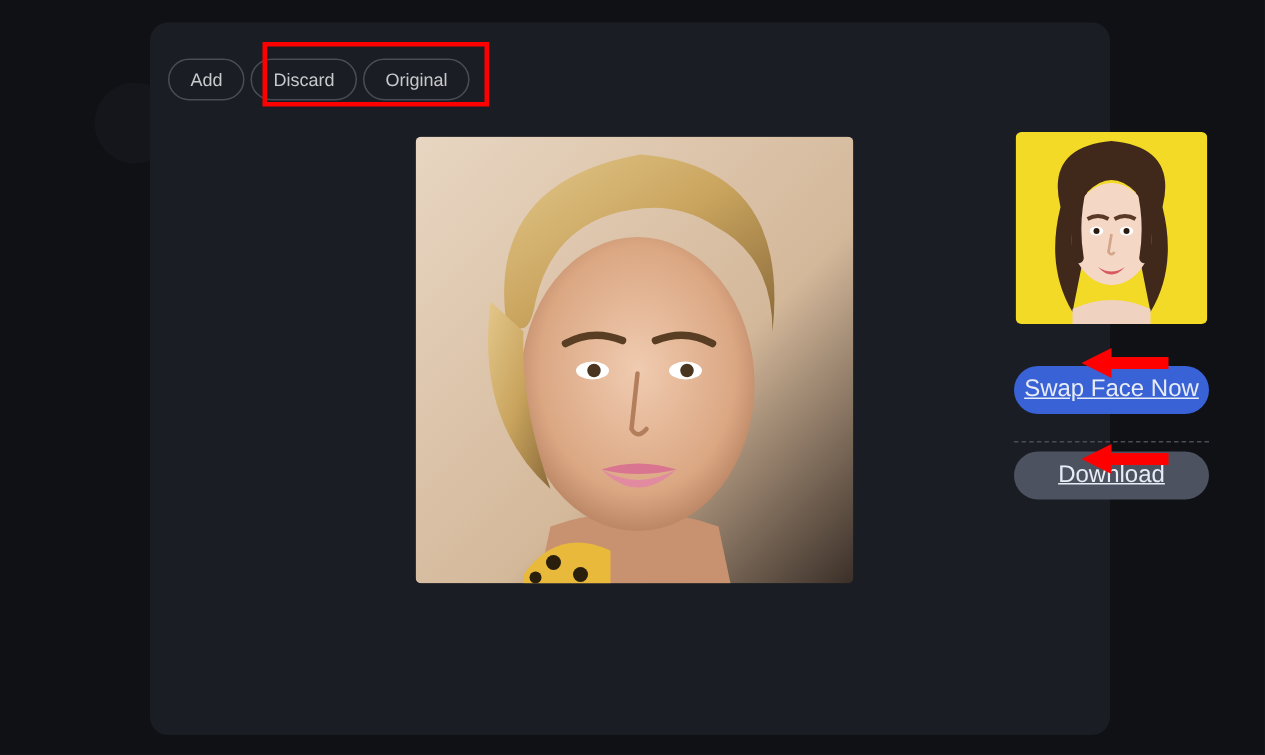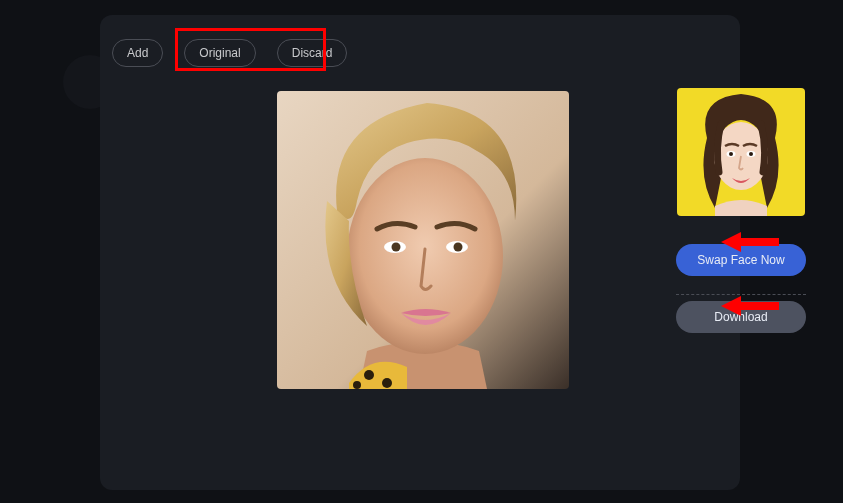--- a/index.html
+++ b/index.html
@@ -27,21 +27,21 @@
       width: 54px;
       height: 54px;
       border-radius: 50%;
       background: #14161b;
     }
     .toolbar {
       position: absolute;
       left: 12px;
       top: 24px;
       display: flex;
-      gap: 21px;
+      gap: 4px;
       align-items: center;
     }
     .pill-btn {
       background: transparent;
       border: 1px solid #4a4d55;
       color: #c8c9cc;
       font-size: 12px;
       padding: 6px 14px;
       border-radius: 16px;
       cursor: pointer;
@@ -77,24 +77,25 @@
       height: 128px;
       border-radius: 4px;
       overflow: hidden;
       margin: 0 auto;
     }
     .action-btn {
       width: 130px;
       height: 32px;
       border-radius: 16px;
       border: none;
-      font-size: 12px;
+      font-size: 16px;
       color: #e8ecf5;
       cursor: pointer;
       display: block;
+      text-decoration: underline;
     }
     .primary { background: #3862d6; margin-top: 28px; }
     .secondary { background: #4d5260; margin-top: 6px; }
     .dashed-sep {
       width: 130px;
       height: 1px;
       border-top: 1px dashed #4a4d55;
       margin-top: 18px;
     }
     .arrow {
@@ -108,22 +109,22 @@
   </style>
 </head>
 <body>
 
 <div class="avatar-circle"></div>
 
 <div class="main-panel">
 
   <div class="toolbar">
     <button class="pill-btn">Add</button>
+    <button class="pill-btn">Discard</button>
     <button class="pill-btn">Original</button>
-    <button class="pill-btn">Discard</button>
   </div>
 
   <div class="main-image">
     <svg viewBox="0 0 292 298" width="292" height="298" xmlns="http://www.w3.org/2000/svg">
       <defs>
         <linearGradient id="bgGrad" x1="0" y1="0" x2="1" y2="1">
           <stop offset="0%" stop-color="#e8d6c2"></stop>
           <stop offset="60%" stop-color="#d4b89a"></stop>
           <stop offset="100%" stop-color="#3a2f28"></stop>
         </linearGradient>

